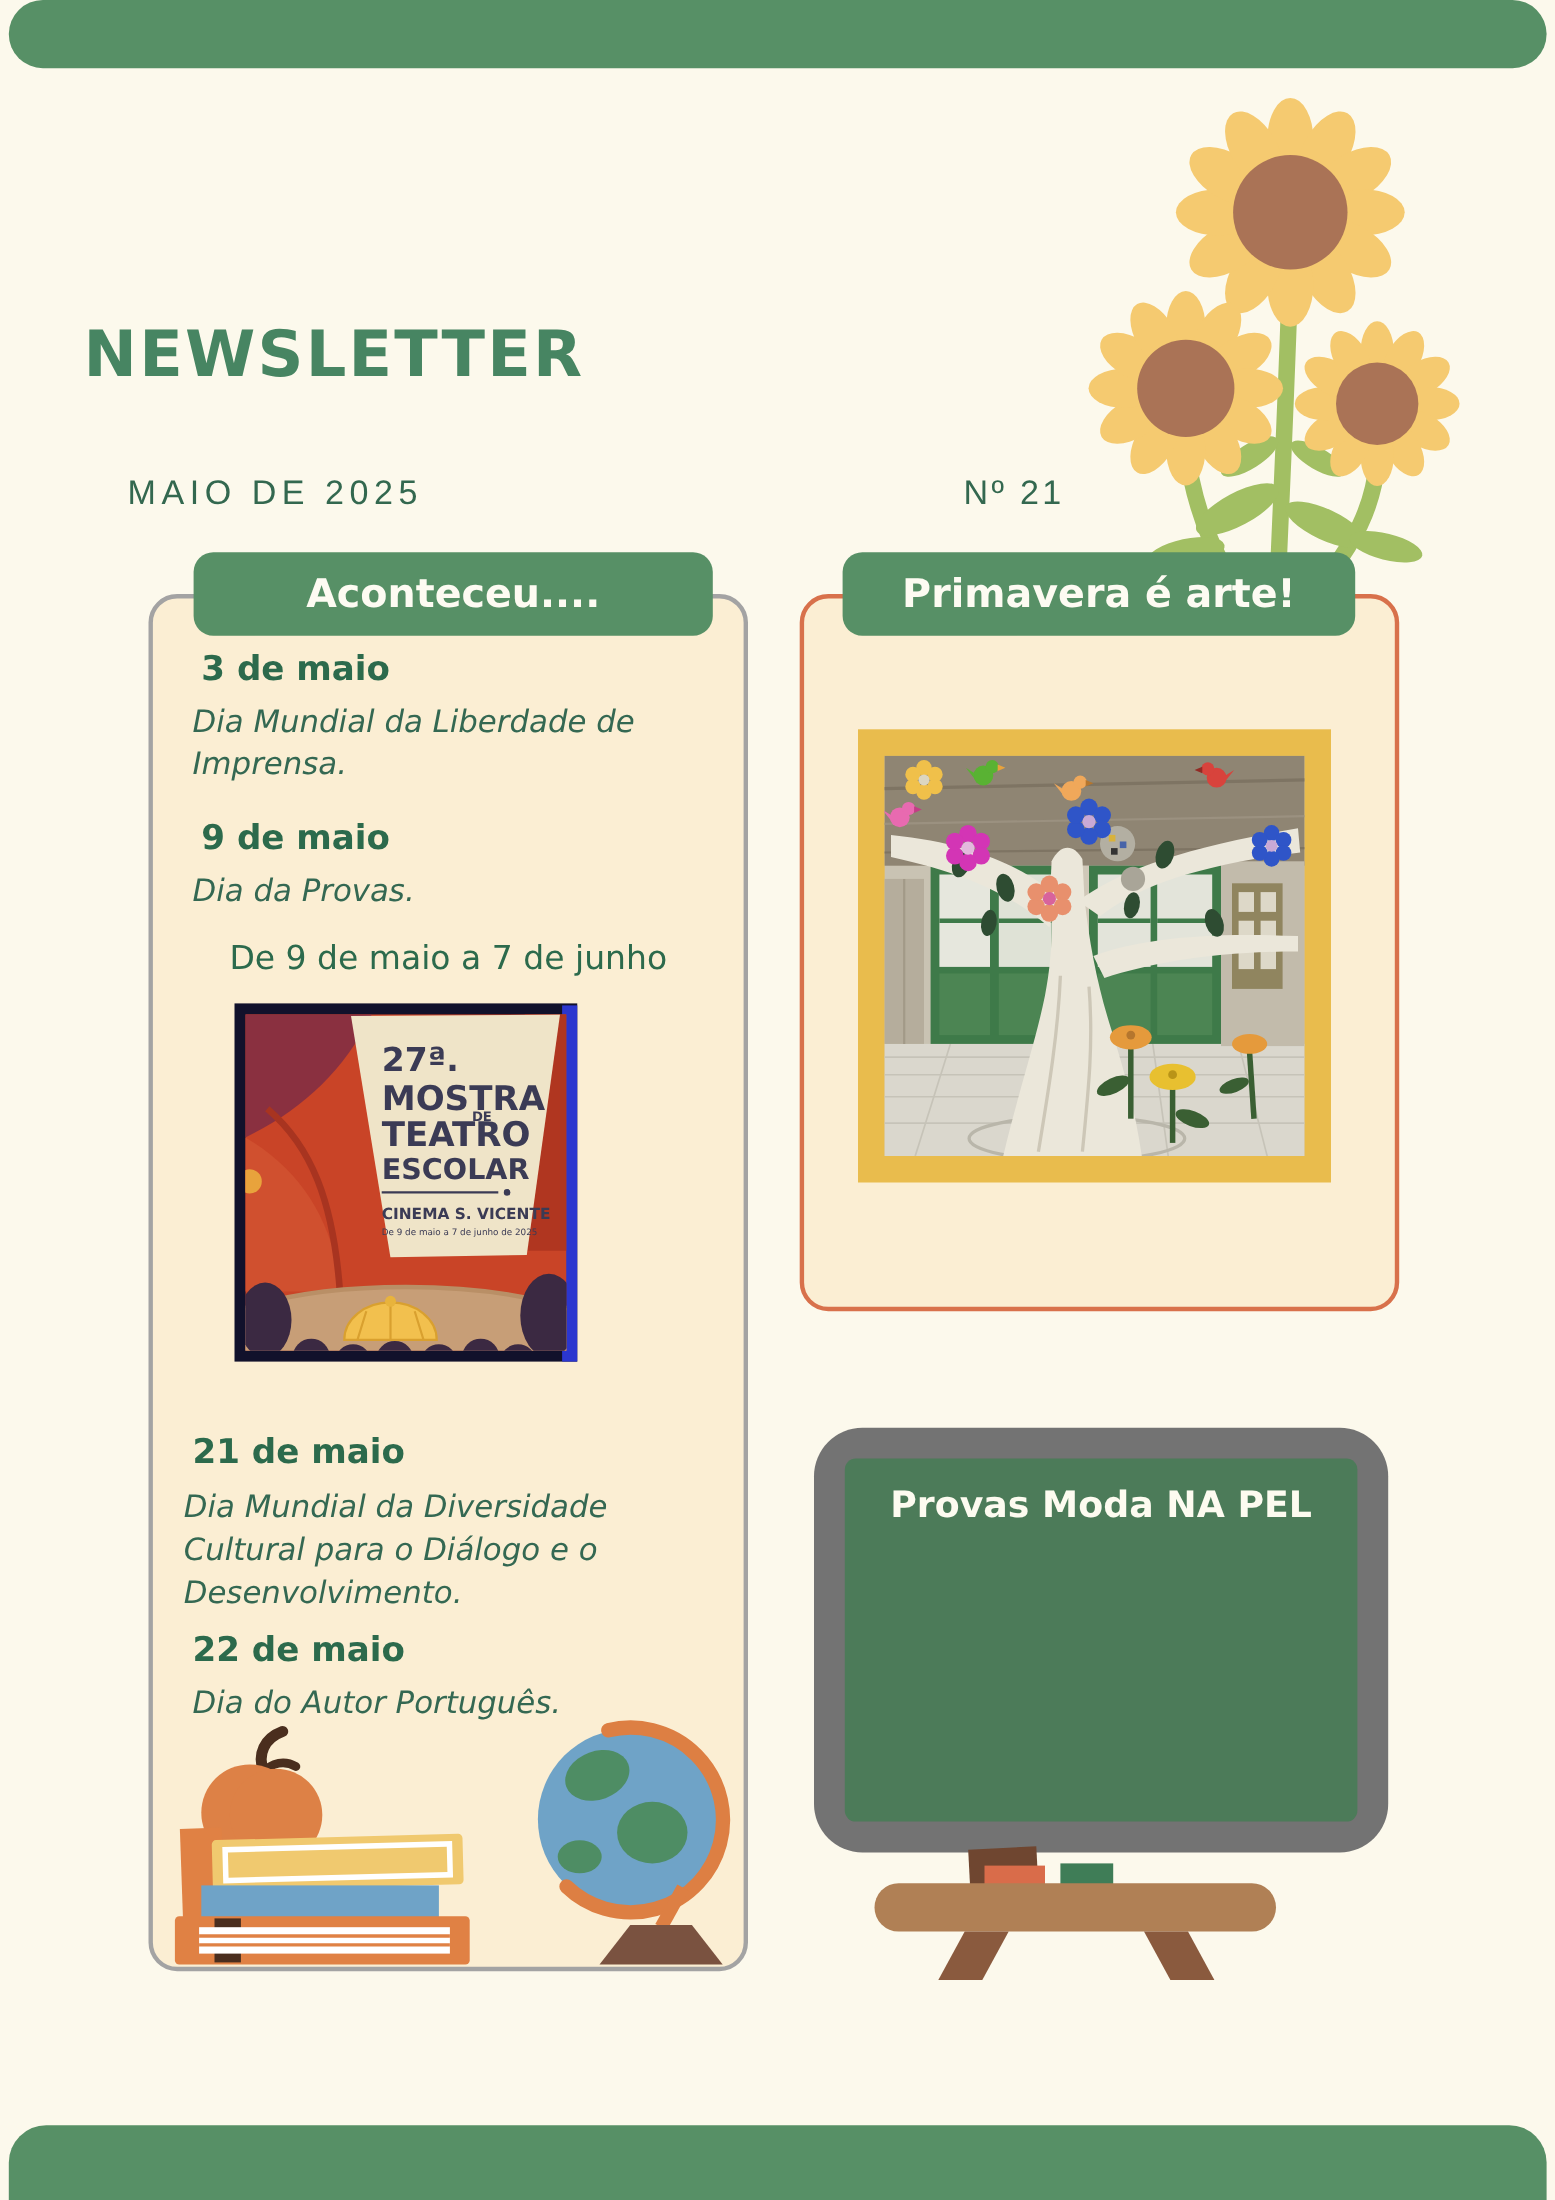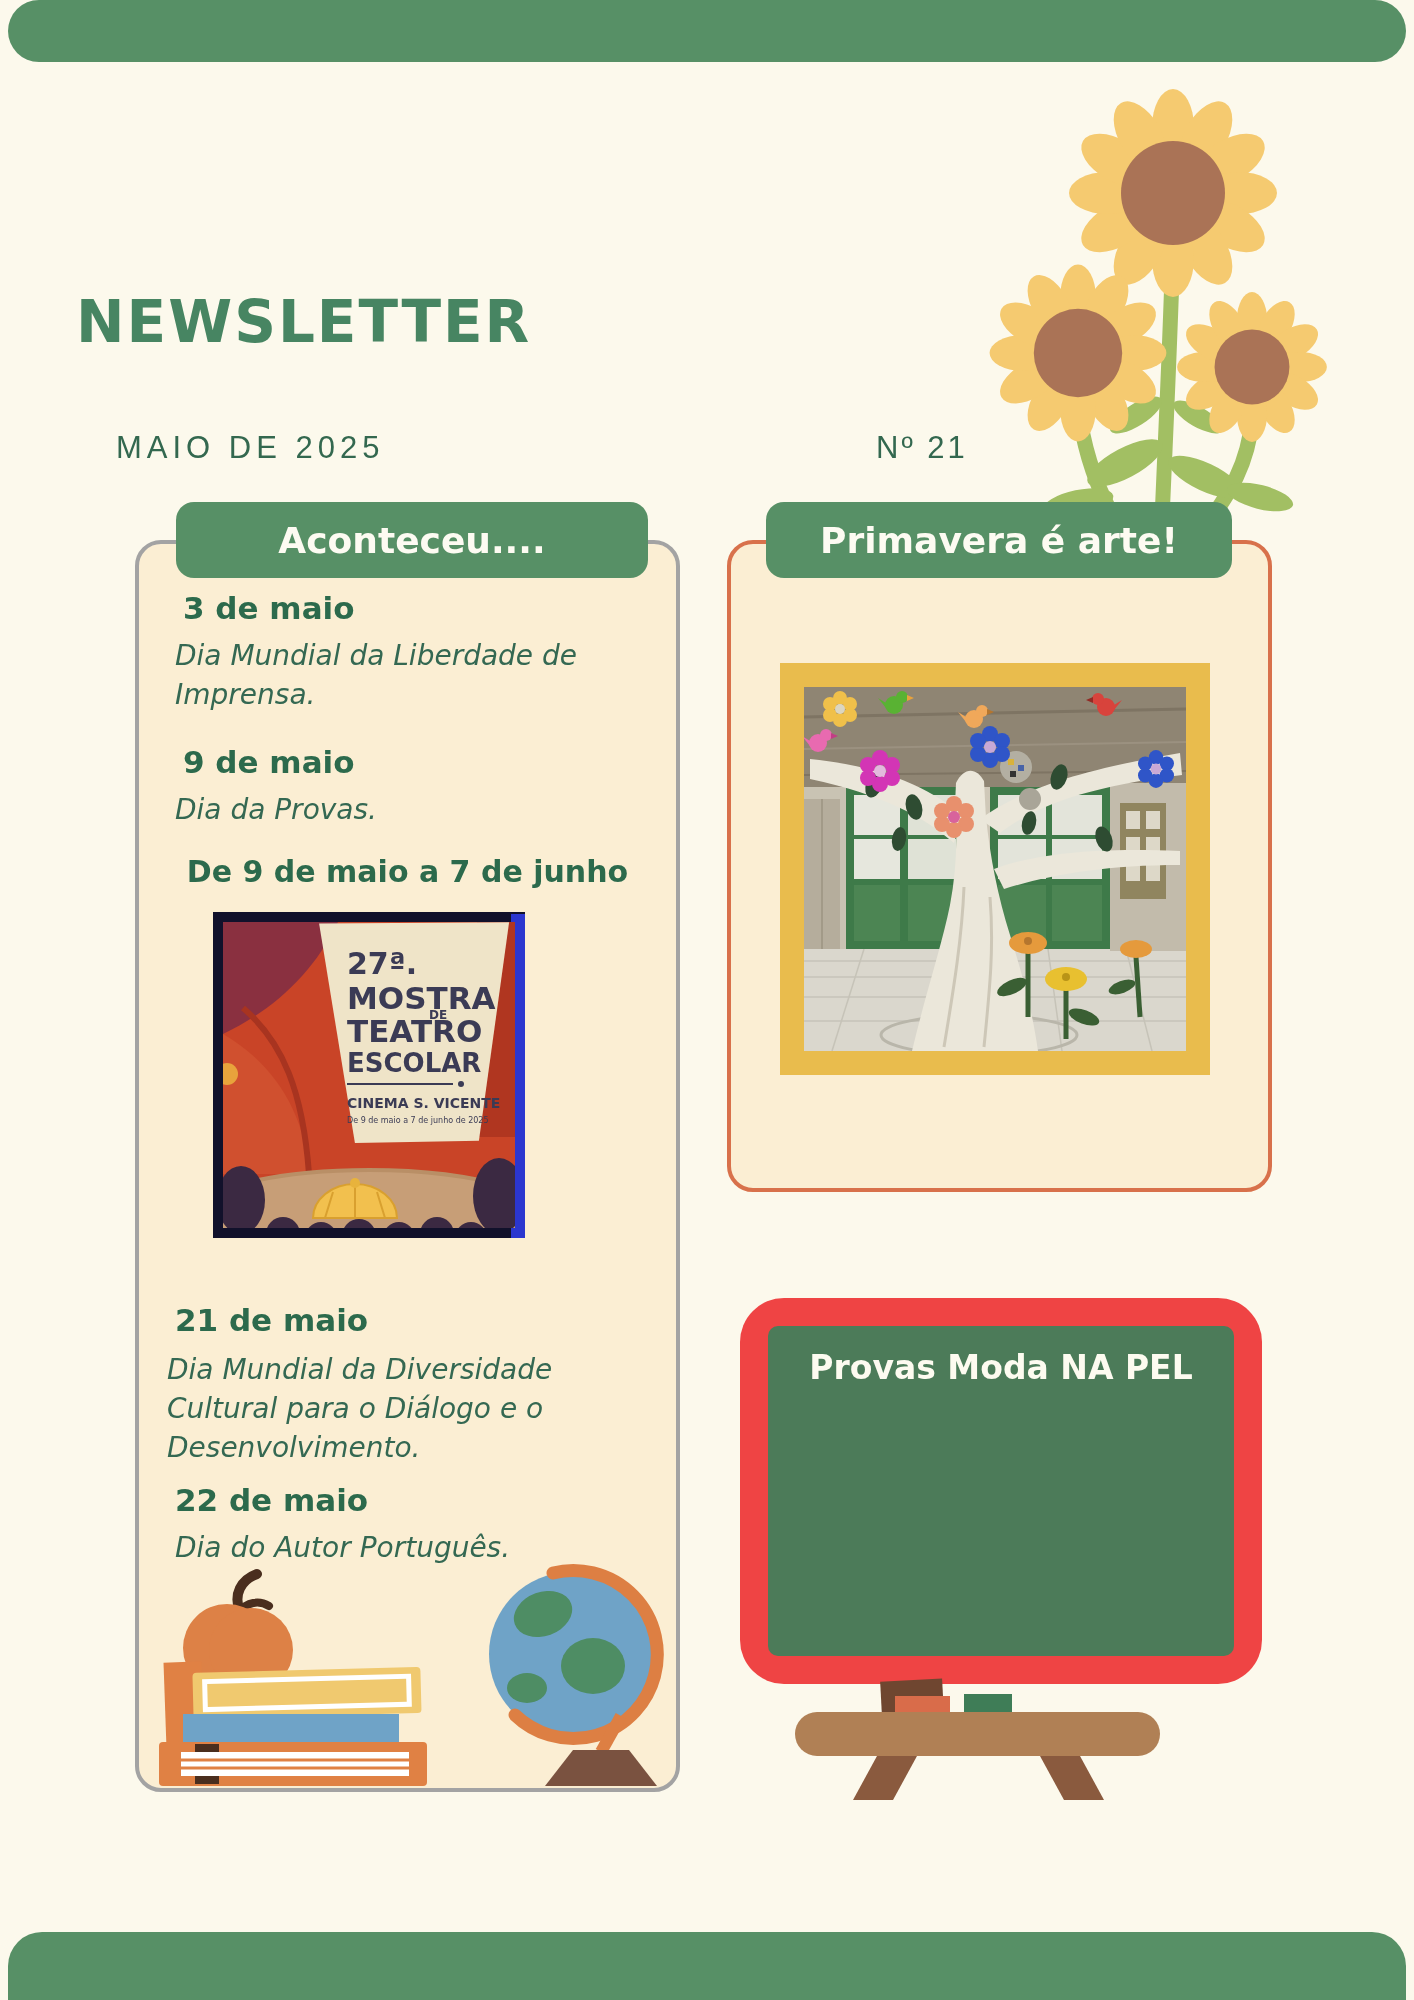--- a/index.html
+++ b/index.html
@@ -20,28 +20,28 @@
   .card{position:absolute;background:#fbeed3;box-sizing:border-box;border-radius:26px;}
   .card-left{left:135px;top:540px;width:545px;height:1252px;border:4px solid #a3a3a3;}
   .card-right{left:727px;top:540px;width:545px;height:652px;border:4px solid #d8714b;}
   .band{position:absolute;height:76px;background:#579066;border-radius:18px;display:flex;align-items:center;
         justify-content:center;color:#fdfbf2;font-weight:bold;font-size:36px;text-align:center;}
   .band-left{left:176px;top:502px;width:472px;}
   .band-right{left:766px;top:502px;width:466px;}
   
   .ev-date{position:absolute;font-size:31px;font-weight:bold;color:#2c6a4c;}
   .ev-desc{position:absolute;font-size:28px;color:#346852;line-height:1.4;font-style:italic;}
-  .period-heading{position:absolute;left:0;top:310px;width:100%;text-align:center;font-size:30px;font-weight:bold;color:#2c6a4c;}
+  .period-heading{position:absolute;left:0;top:310px;width:100%;text-align:center;font-size:30px;font-weight:normal;color:#2c6a4c;}
   .poster{position:absolute;left:74px;top:368px;width:312px;height:326px;}
   .supplies{position:absolute;left:6px;top:1014px;width:525px;height:232px;}
   
   .photo-frame{position:absolute;left:49px;top:119px;width:430px;height:412px;background:#e9bc4d;padding:24px;box-sizing:border-box;}
   .photo-frame svg{display:block;width:100%;height:100%;}
   
-  .chalkboard{position:absolute;left:740px;top:1298px;width:522px;height:386px;background:#ef4444;border-radius:44px;}
+  .chalkboard{position:absolute;left:740px;top:1298px;width:522px;height:386px;background:#737373;border-radius:44px;}
   .board{position:absolute;left:28px;top:28px;right:28px;bottom:28px;background:#4c7b59;border-radius:10px;
          padding:22px 30px;box-sizing:border-box;}
   .board-title{text-align:center;color:#fdfbf0;font-weight:bold;font-size:33px;margin:0 0 12px 0;}
   .board-text{color:#f3efdd;font-size:27px;line-height:1.45;text-align:justify;}
   .easel{position:absolute;left:740px;top:1660px;width:522px;height:160px;}
   .sunflowers{position:absolute;left:960px;top:85px;width:400px;height:440px;}
 </style>
 </head>
 <body>
 

